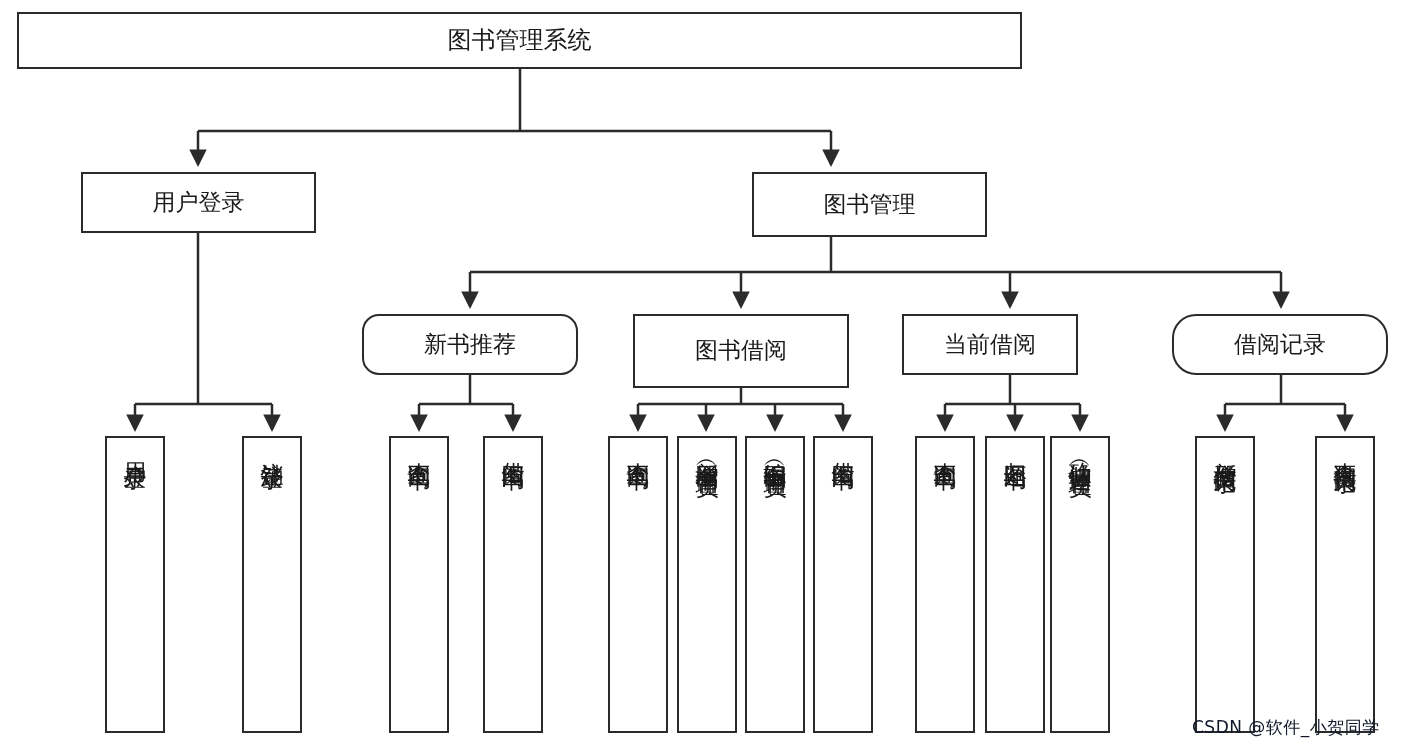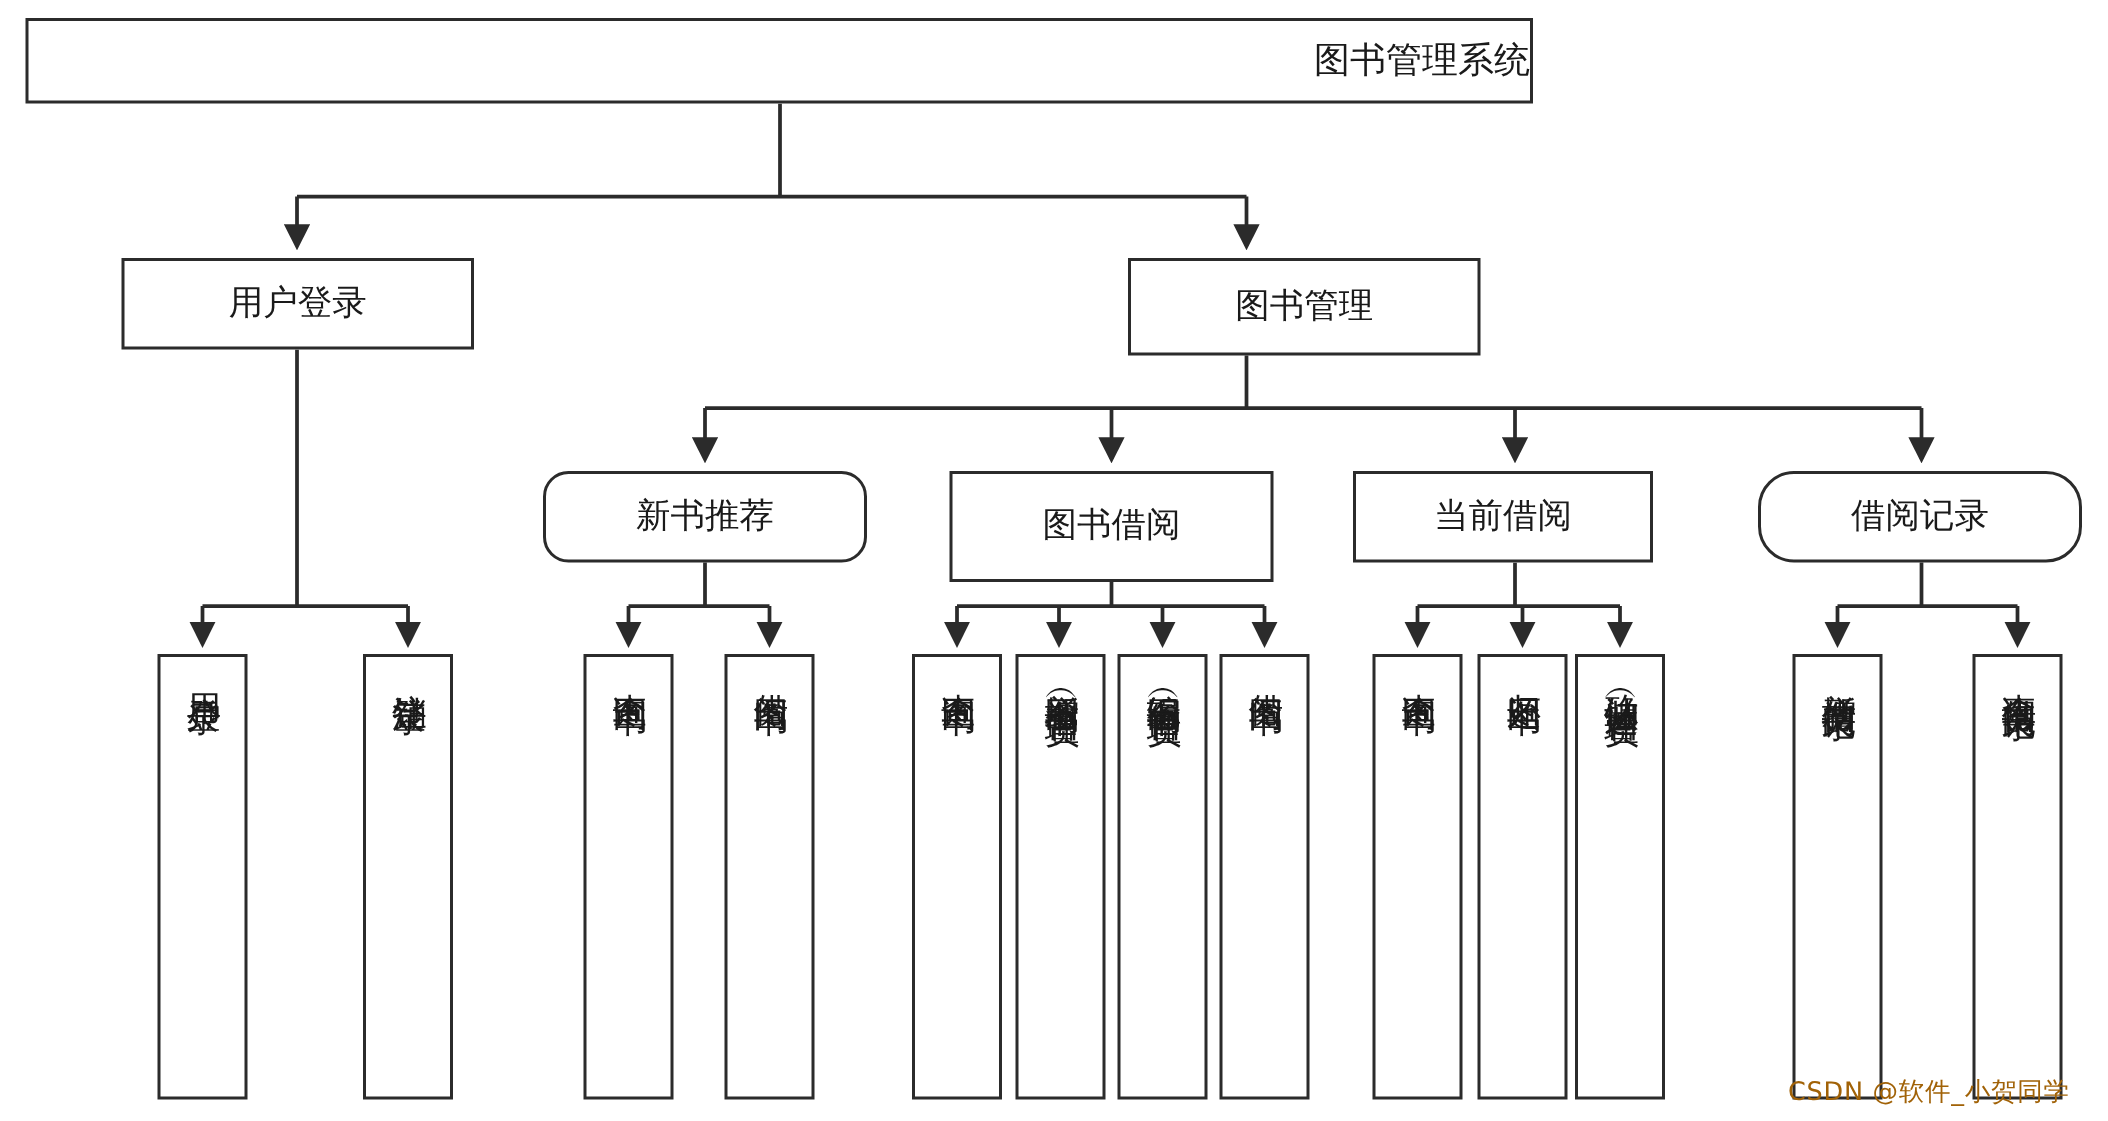--- a/index.html
+++ b/index.html
@@ -56,21 +56,21 @@
   .node.v .label {
     font-size: 23px;
     writing-mode: vertical-rl;
     text-orientation: upright;
     letter-spacing: 2px;
     line-height: 1;
     white-space: nowrap;
   }
   .watermark {
     position: absolute;
-    color: #a16207;
+    color: #0f172a;
     font-size: 17px;
     letter-spacing: 0.5px;
     white-space: nowrap;
     user-select: none;
   }
 </style>
 </head>
 <body>
 
 <div id="diagram-root">
@@ -119,38 +119,38 @@
       <path d="M 1015 404 L 1015 429" marker-end="url(#arrow)"></path>
       <path d="M 1080 404 L 1080 429" marker-end="url(#arrow)"></path>
 
       <path d="M 1281 375 L 1281 404"></path>
       <path d="M 1225 404 L 1345 404"></path>
       <path d="M 1225 404 L 1225 429" marker-end="url(#arrow)"></path>
       <path d="M 1345 404 L 1345 429" marker-end="url(#arrow)"></path>
     </g>
   </svg>
 
-  <div class="node h root" style="left:17px; top:12px; width:1005px; height:57px;justify-content:flex-end;">
+  <div class="node h root" style="left:17px; top:12px; width:1005px; height:57px;">
     <span class="label">图书管理系统</span>
   </div>
 
   <div class="node h" style="left:81px; top:172px; width:235px; height:61px;">
     <span class="label">用户登录</span>
   </div>
   <div class="node h" style="left:752px; top:172px; width:235px; height:65px;">
     <span class="label">图书管理</span>
   </div>
 
   <div class="node h" style="left:362px; top:314px; width:216px; height:61px;border-radius:17px;">
     <span class="label">新书推荐</span>
   </div>
   <div class="node h" style="left:633px; top:314px; width:216px; height:74px;">
     <span class="label">图书借阅</span>
   </div>
-  <div class="node h" style="left:902px; top:314px; width:200px; height:61px;">
+  <div class="node h" style="left:902px; top:314px; width:176px; height:61px;">
     <span class="label">当前借阅</span>
   </div>
   <div class="node h" style="left:1172px; top:314px; width:216px; height:61px;border-radius:24px;">
     <span class="label">借阅记录</span>
   </div>
 
   <div class="node v" style="left:105px; top:436px; width:60px; height:297px;">
     <span class="label">用户登录</span>
   </div>
   <div class="node v" style="left:242px; top:436px; width:60px; height:297px;">

